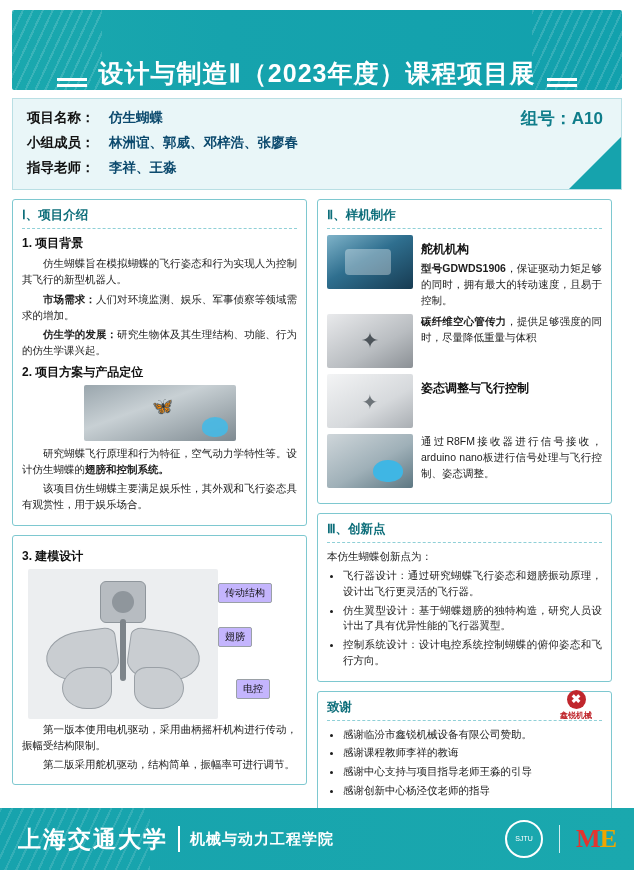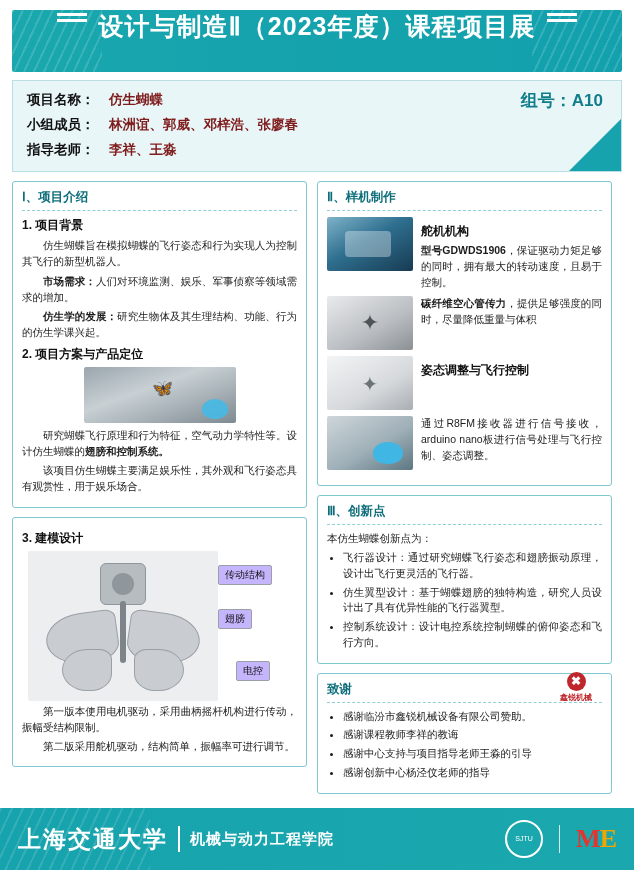--- a/index.html
+++ b/index.html
@@ -18,25 +18,25 @@
     width: 634px;
     height: 887px;
     background: #ffffff;
     box-sizing: border-box;
     padding: 10px 12px 0 12px;
     overflow: hidden;
   }
   
   .banner {
     position: relative;
-    height: 62px;
+    height: 80px;
     background: linear-gradient(90deg, #1aa8ae 0%, #16a3ad 35%, #12a1ad 100%);
     border-radius: 2px;
     display: flex;
-    align-items: flex-start;
+    align-items: flex-end;
     justify-content: center;
     overflow: hidden;
   }
   .banner .deco-left, .banner .deco-right {
     position: absolute;
     top: 0;
     bottom: 0;
     width: 90px;
     opacity: 0.22;
     background:
@@ -93,21 +93,21 @@
     color: #1b1b1b;
   }
   .info-label {
     font-weight: bold;
     color: #111;
     width: 82px;
     flex: none;
   }
   .info-value {
     font-weight: bold;
-    color: #7f1d1d;
+    color: #0c4a6e;
     font-size: 13.5px;
   }
   .group-no {
     position: absolute;
     right: 18px;
     top: 8px;
     color: #0f7d8a;
     font-weight: bold;
     font-size: 17px;
   }

